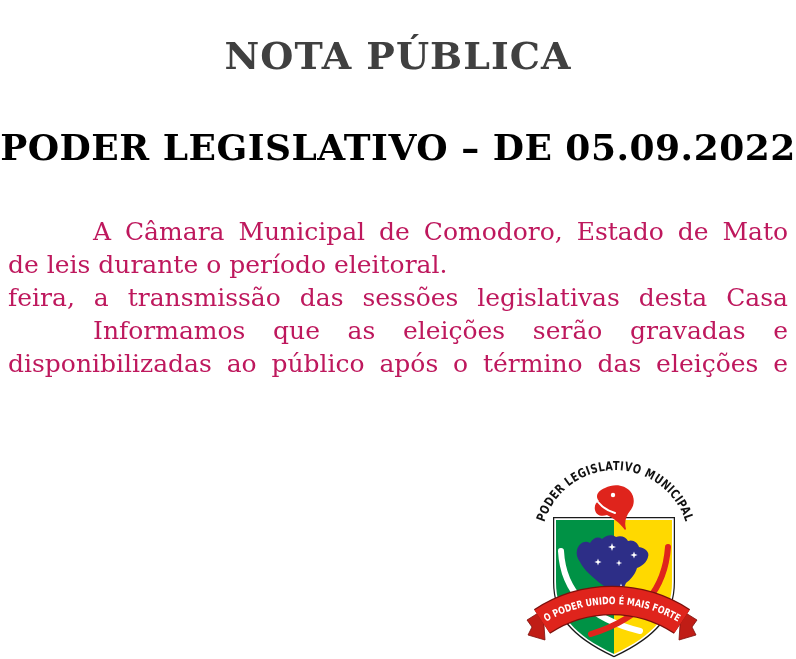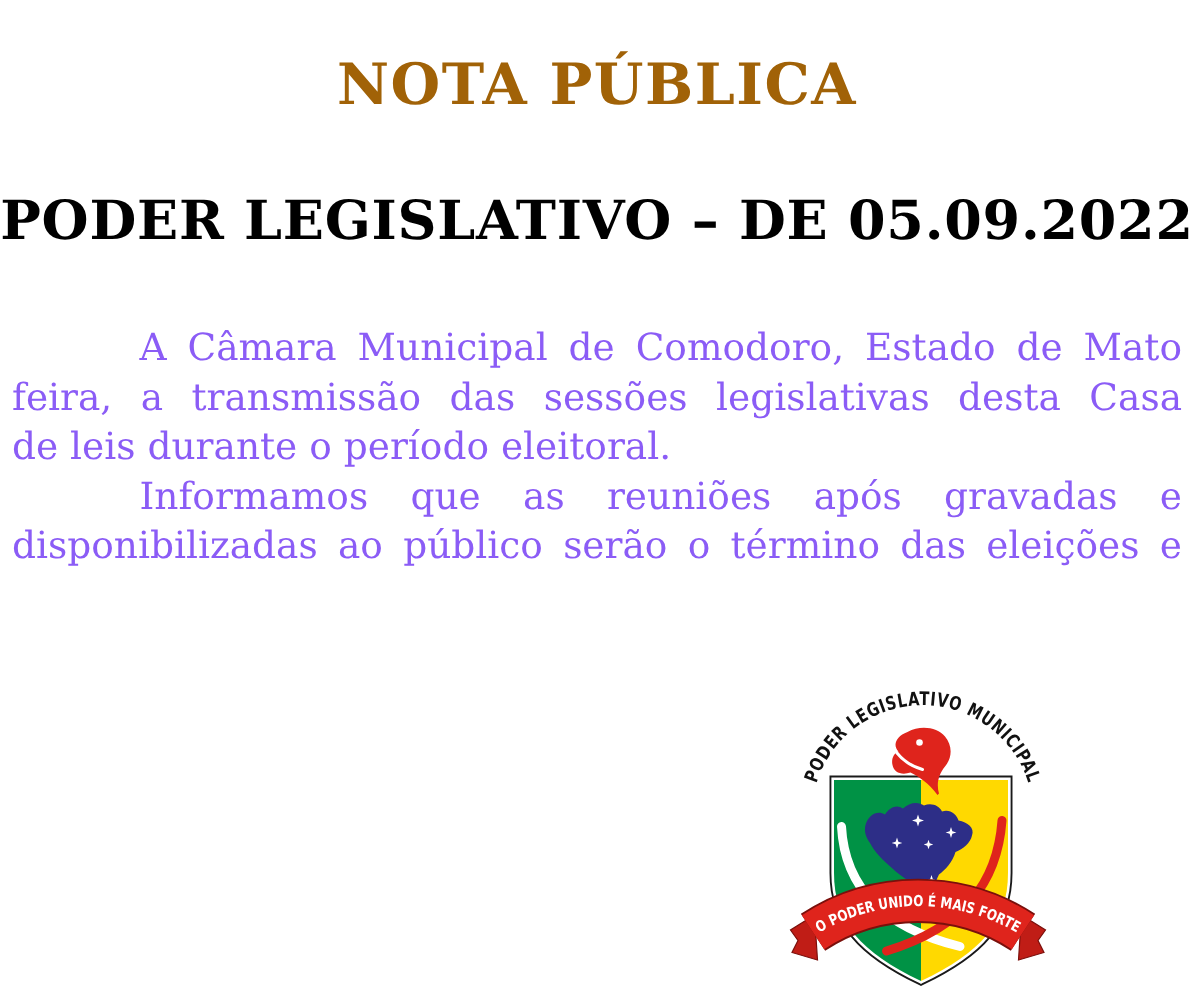--- a/index.html
+++ b/index.html
@@ -12,38 +12,38 @@
     overflow: hidden;
     font-family: "DejaVu Serif", "Liberation Serif", serif;
   }
   .note-title {
     margin: 34px 0 0 0;
     text-align: center;
     font-size: 38px;
     line-height: 44px;
     font-weight: bold;
     letter-spacing: 1px;
-    color: #a16207;
+    color: #404040;
     white-space: nowrap;
   }
   .note-heading {
     margin: 48px 0 0 0;
     text-align: center;
     font-size: 36px;
     line-height: 43px;
     font-weight: bold;
     letter-spacing: 0.5px;
     color: #000000;
     white-space: nowrap;
   }
   .bodytext {
     margin: 46px 8px 0 8px;
     font-size: 25px;
     line-height: 33px;
-    color: #8b5cf6;
+    color: #be185d;
   }
   .tline {
     text-align: justify;
     text-align-last: justify;
     white-space: normal;
   }
   .tline.first { text-indent: 85px; }
   .tline.last { text-align-last: left; }
   .seal {
     position: absolute;
@@ -72,26 +72,26 @@
 
 <div class="page">
 
   <div class="note-title">NOTA PÚBLICA</div>
 
   <div class="note-heading">PODER LEGISLATIVO – DE 05.09.2022</div>
 
   <div class="bodytext">
     <div>
       <div class="tline first">A Câmara Municipal de Comodoro, Estado de Mato</div>
+      <div class="tline last">de leis durante o período eleitoral.</div>
       <div class="tline">feira, a transmissão das sessões legislativas desta Casa</div>
-      <div class="tline last">de leis durante o período eleitoral.</div>
     </div>
     <div>
-      <div class="tline first">Informamos que as reuniões após gravadas e</div>
-      <div class="tline">disponibilizadas ao público serão o término das eleições e</div>
+      <div class="tline first">Informamos que as eleições serão gravadas e</div>
+      <div class="tline">disponibilizadas ao público após o término das eleições e</div>
     </div>
   </div>
 
   <div class="seal">
     <svg viewBox="0 0 182 209" xmlns="http://www.w3.org/2000/svg">
       <defs>
         <clipPath id="shieldClip">
           <path d="M35,70 H151 V132 C151,165 133,185 93,204 C53,185 35,165 35,132 Z"></path>
         </clipPath>
         <path id="arcTopPath" d="M 21,82 A 74,74 0 0 1 167,82" fill="none"></path>

